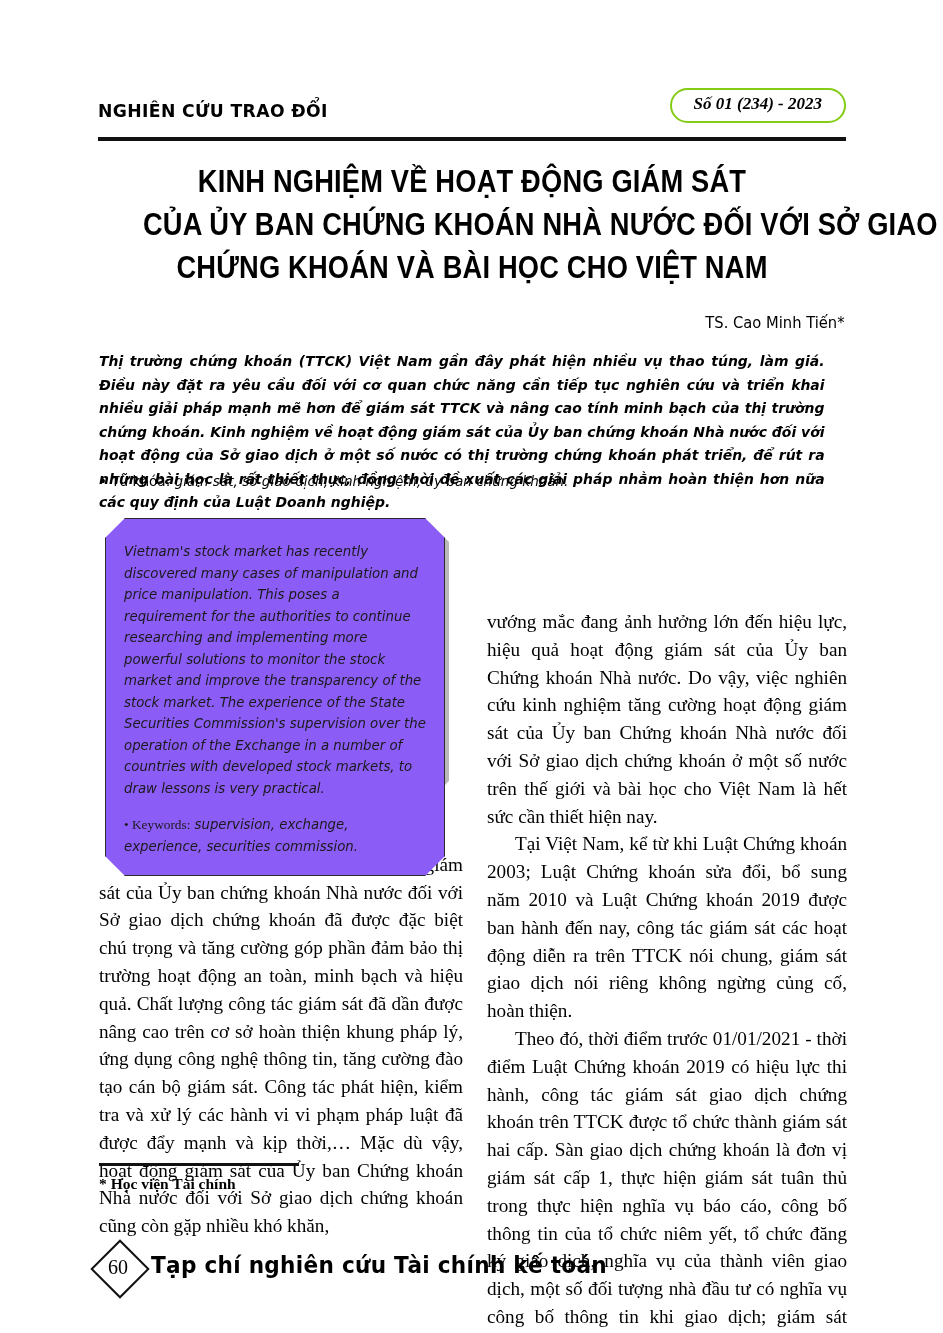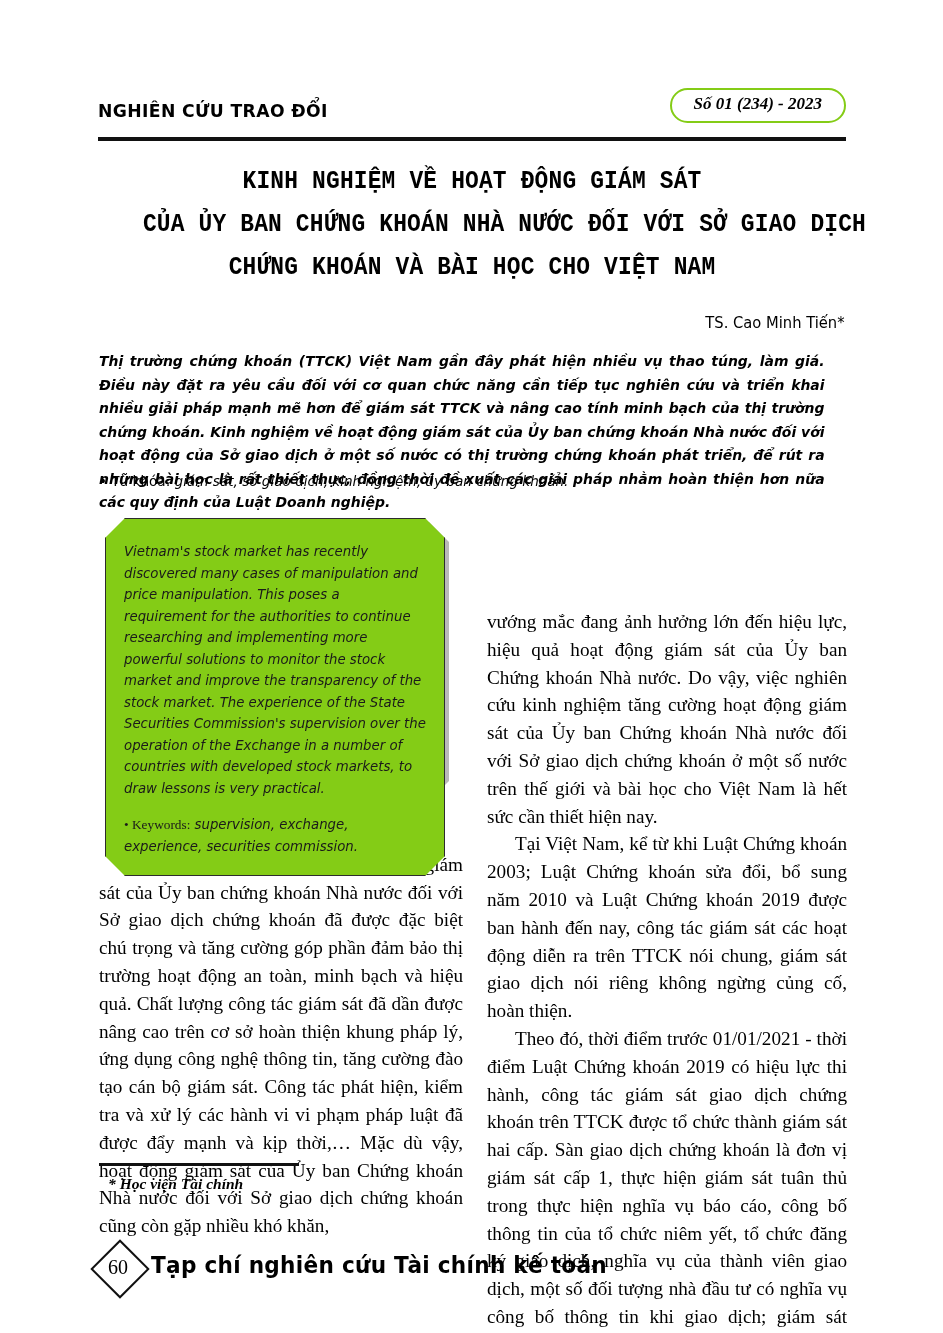--- a/index.html
+++ b/index.html
@@ -60,23 +60,23 @@
     background: #111;
   }
 
   
   .article-title {
     position: absolute;
     left: 98px;
     top: 160px;
     width: 748px;
     text-align: center;
-    font-family: Liberation Mono, monospace;
-    font-weight: bold;
-    font-size: 26px;
+    font-family: Liberation Sans, sans-serif;
+    font-weight: bold;
+    font-size: 31px;
     line-height: 43px;
     letter-spacing: 0.2px;
   }
   .article-title .tline {
     display: block;
     transform: scaleX(0.88);
     transform-origin: center center;
     white-space: nowrap;
   }
 
@@ -121,21 +121,21 @@
   }
   .vn-keywords .kw-label { font-style: normal; }
 
   
   .en-box {
     position: absolute;
     left: 105px;
     top: 518px;
     width: 340px;
     min-height: 279px;
-    background: #84cc16;
+    background: #8b5cf6;
     border: 1.6px solid #2c2c2c;
     box-sizing: border-box;
     padding: 22px 18px 18px 18px;
     clip-path: polygon(20px 0, calc(100% - 20px) 0, 100% 20px,
                        100% calc(100% - 20px), calc(100% - 20px) 100%,
                        20px 100%, 0 calc(100% - 20px), 0 20px);
     font-family: "DejaVu Sans", "Liberation Sans", sans-serif;
     font-style: italic;
     font-size: 13.3px;
     line-height: 21.5px;
@@ -195,24 +195,23 @@
   .footnote-rule {
     position: absolute;
     left: 99px;
     top: 1163px;
     width: 200px;
     height: 2.5px;
     background: #111;
   }
   .footnote {
     position: absolute;
-    left: 108px;
+    left: 99px;
     top: 1175px;
     font-family: "Liberation Serif", "DejaVu Serif", serif;
-    font-style: italic;
     font-weight: bold;
     font-size: 15.5px;
   }
 
   
   .footer {
     position: absolute;
     left: 99px;
     top: 1248px;
     width: 748px;

